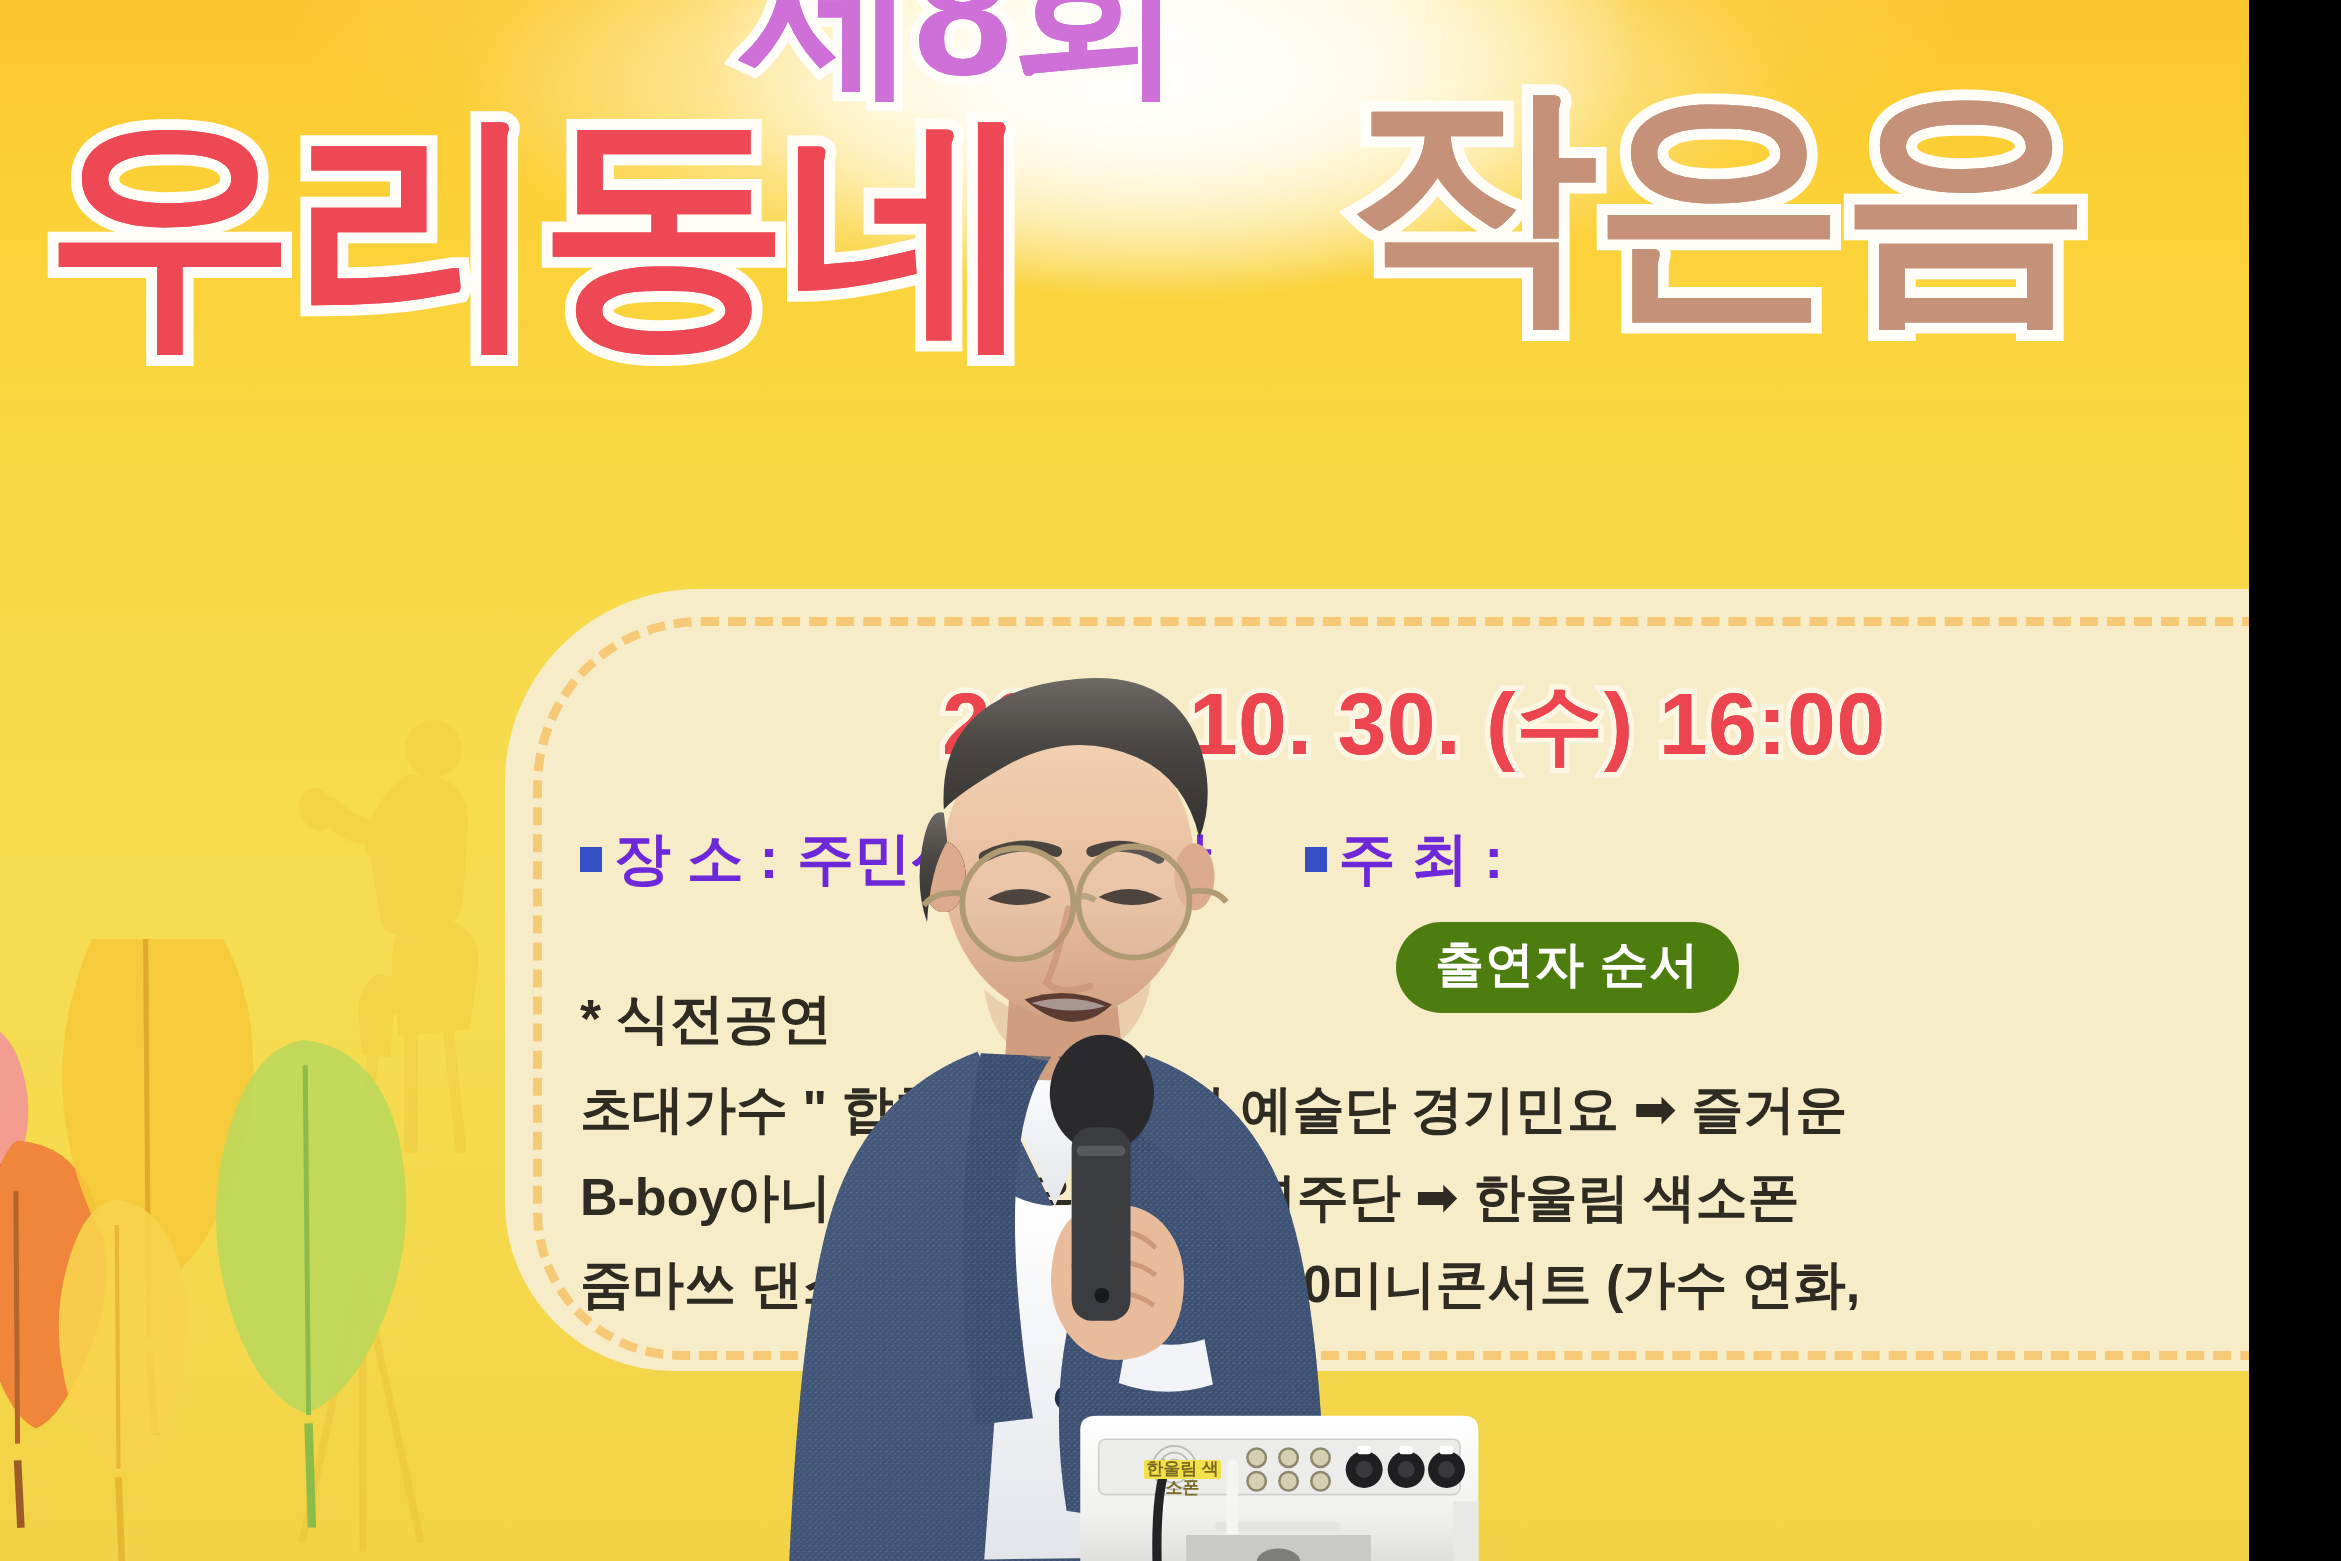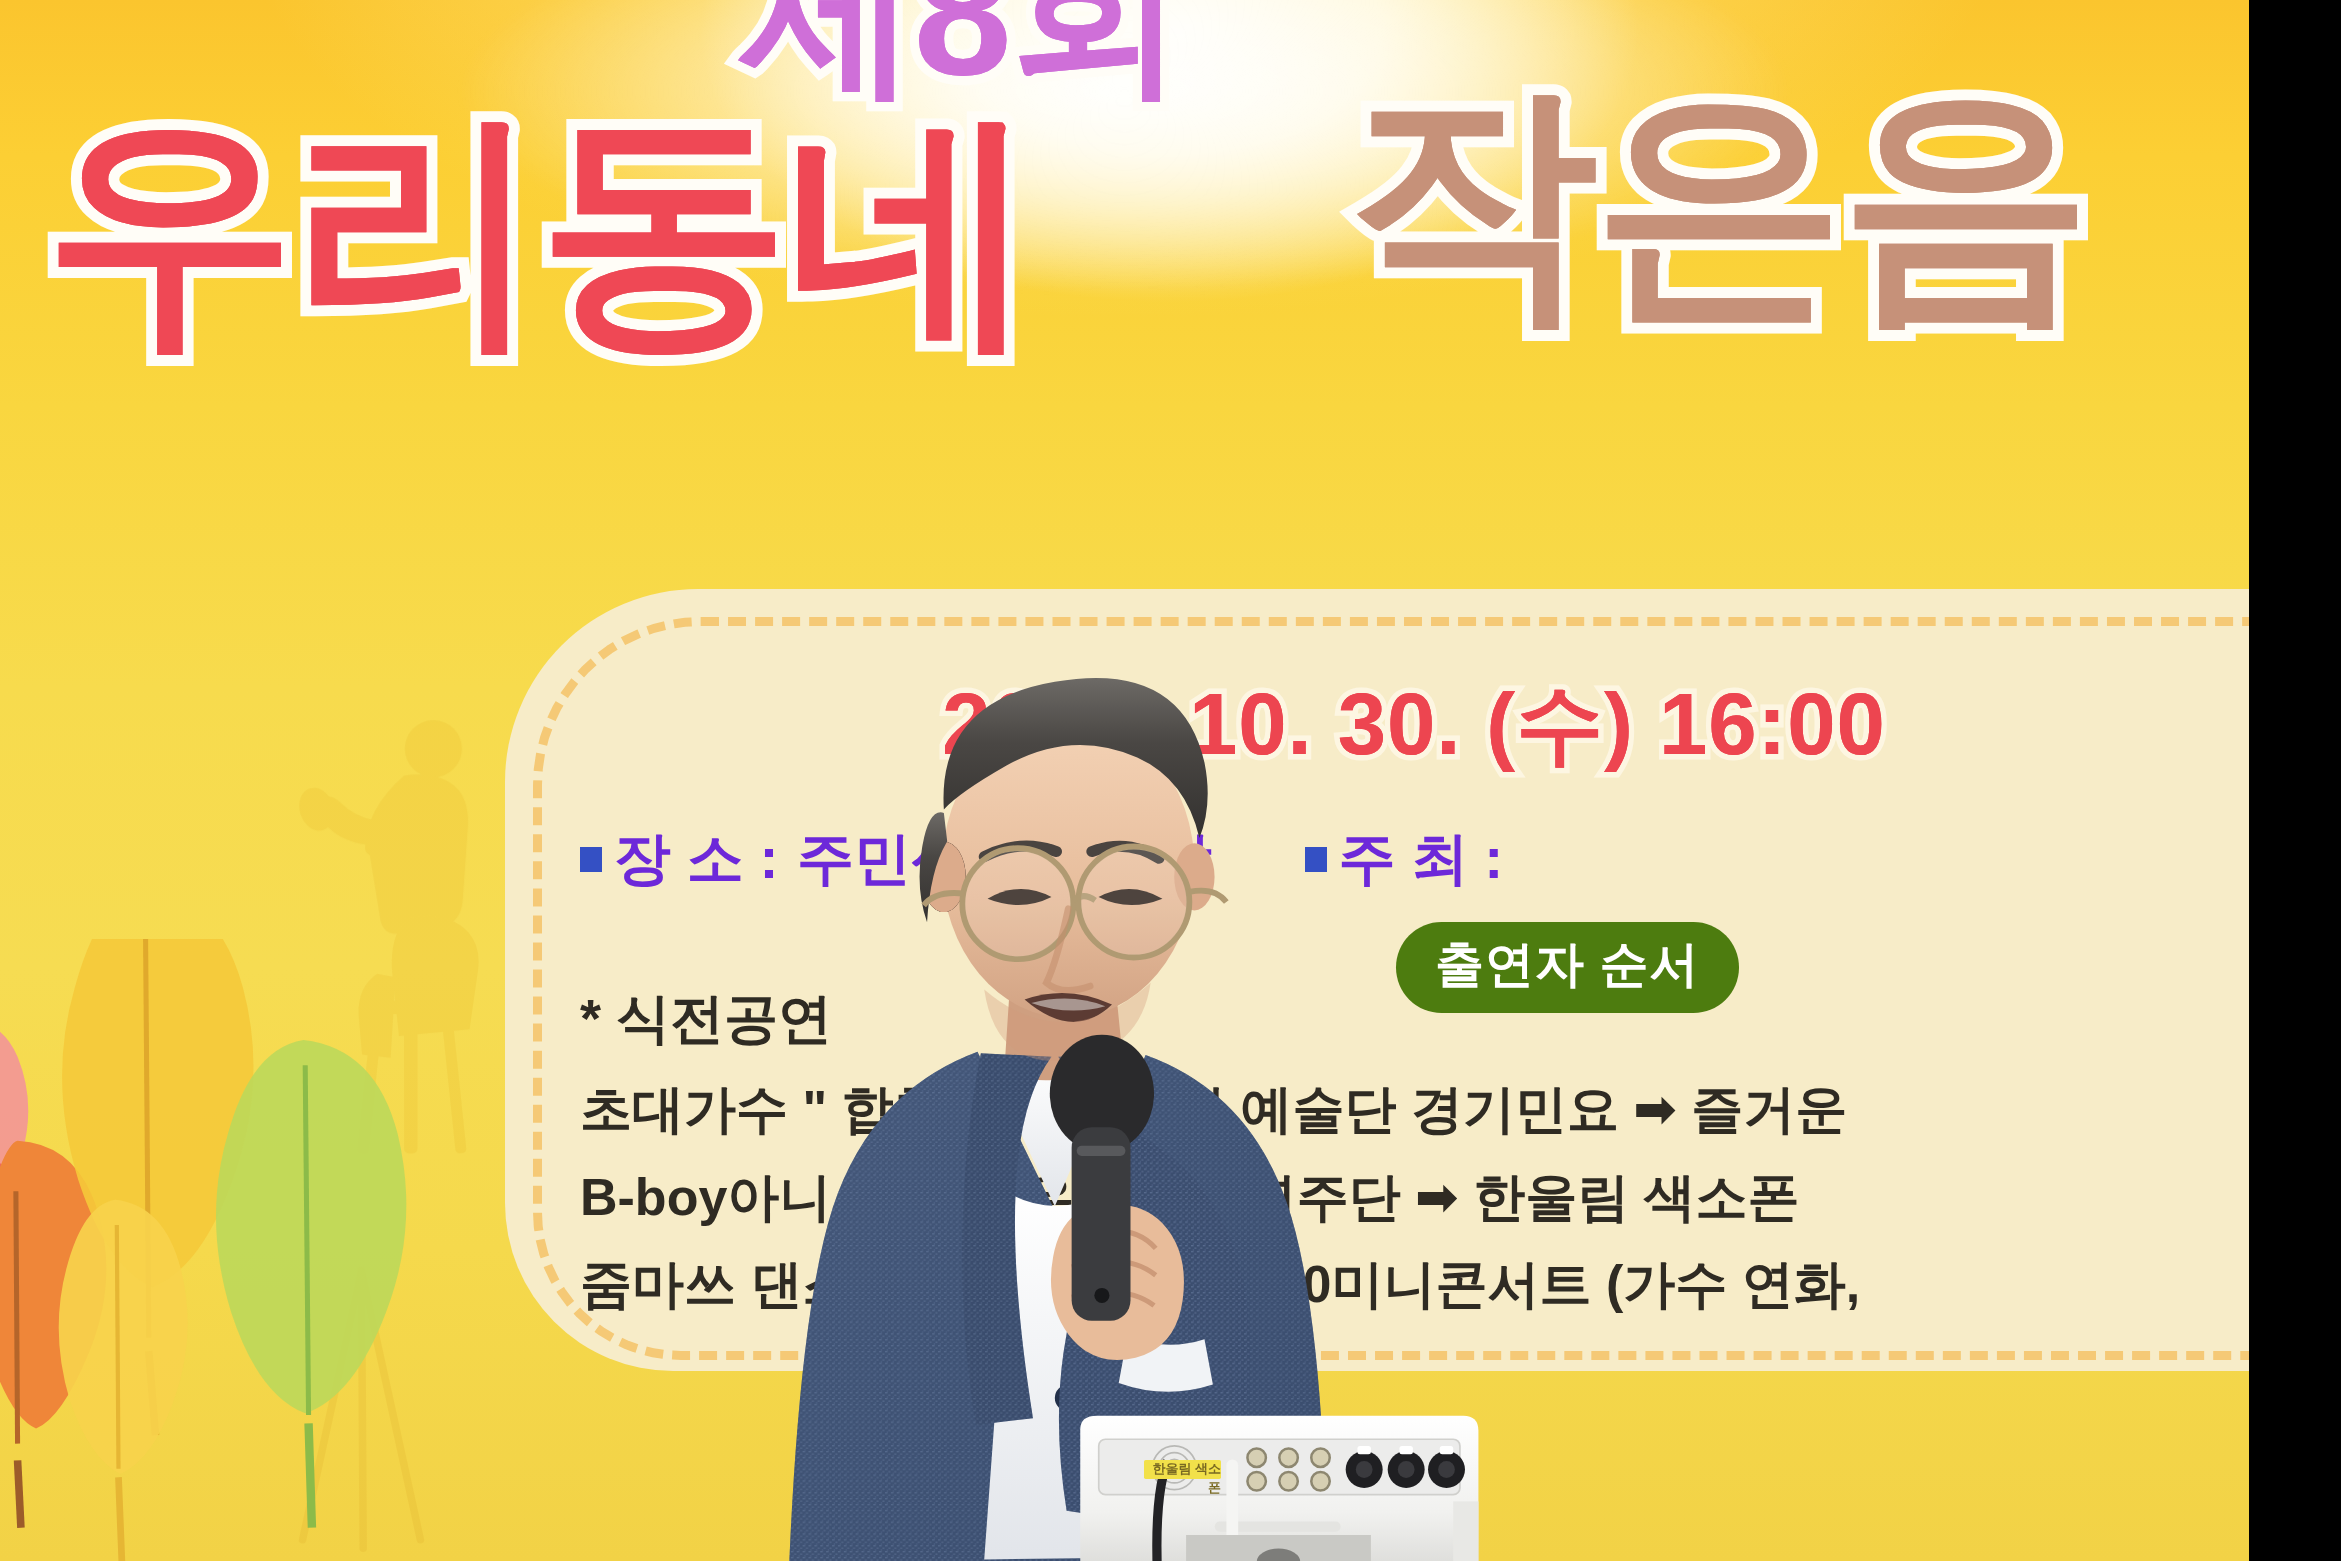--- a/index.html
+++ b/index.html
@@ -91,21 +91,21 @@
   .person{position:absolute;left:732px;top:656px;width:723px;height:909px;}
 
   
   .monitor{position:absolute;left:1068px;top:1409px;width:421px;height:168px;}
 
   .label-yellow{
     position:absolute;left:1144px;top:1460px;width:77px;height:18.5px;
     background:#f2e14a;border-radius:1.7px;
   }
   .label-yellow span{
-    display:block;font-size:13px;color:#7a6a22;text-align:right;line-height:18.5px;
+    display:block;font-size:17px;color:#7a6a22;text-align:center;line-height:18.5px;
     font-weight:700;
   }
 </style>
 </head>
 <body>
 
 <div id="stage">
 
   <div class="backdrop"></div>
   <div class="glowtop"></div>

